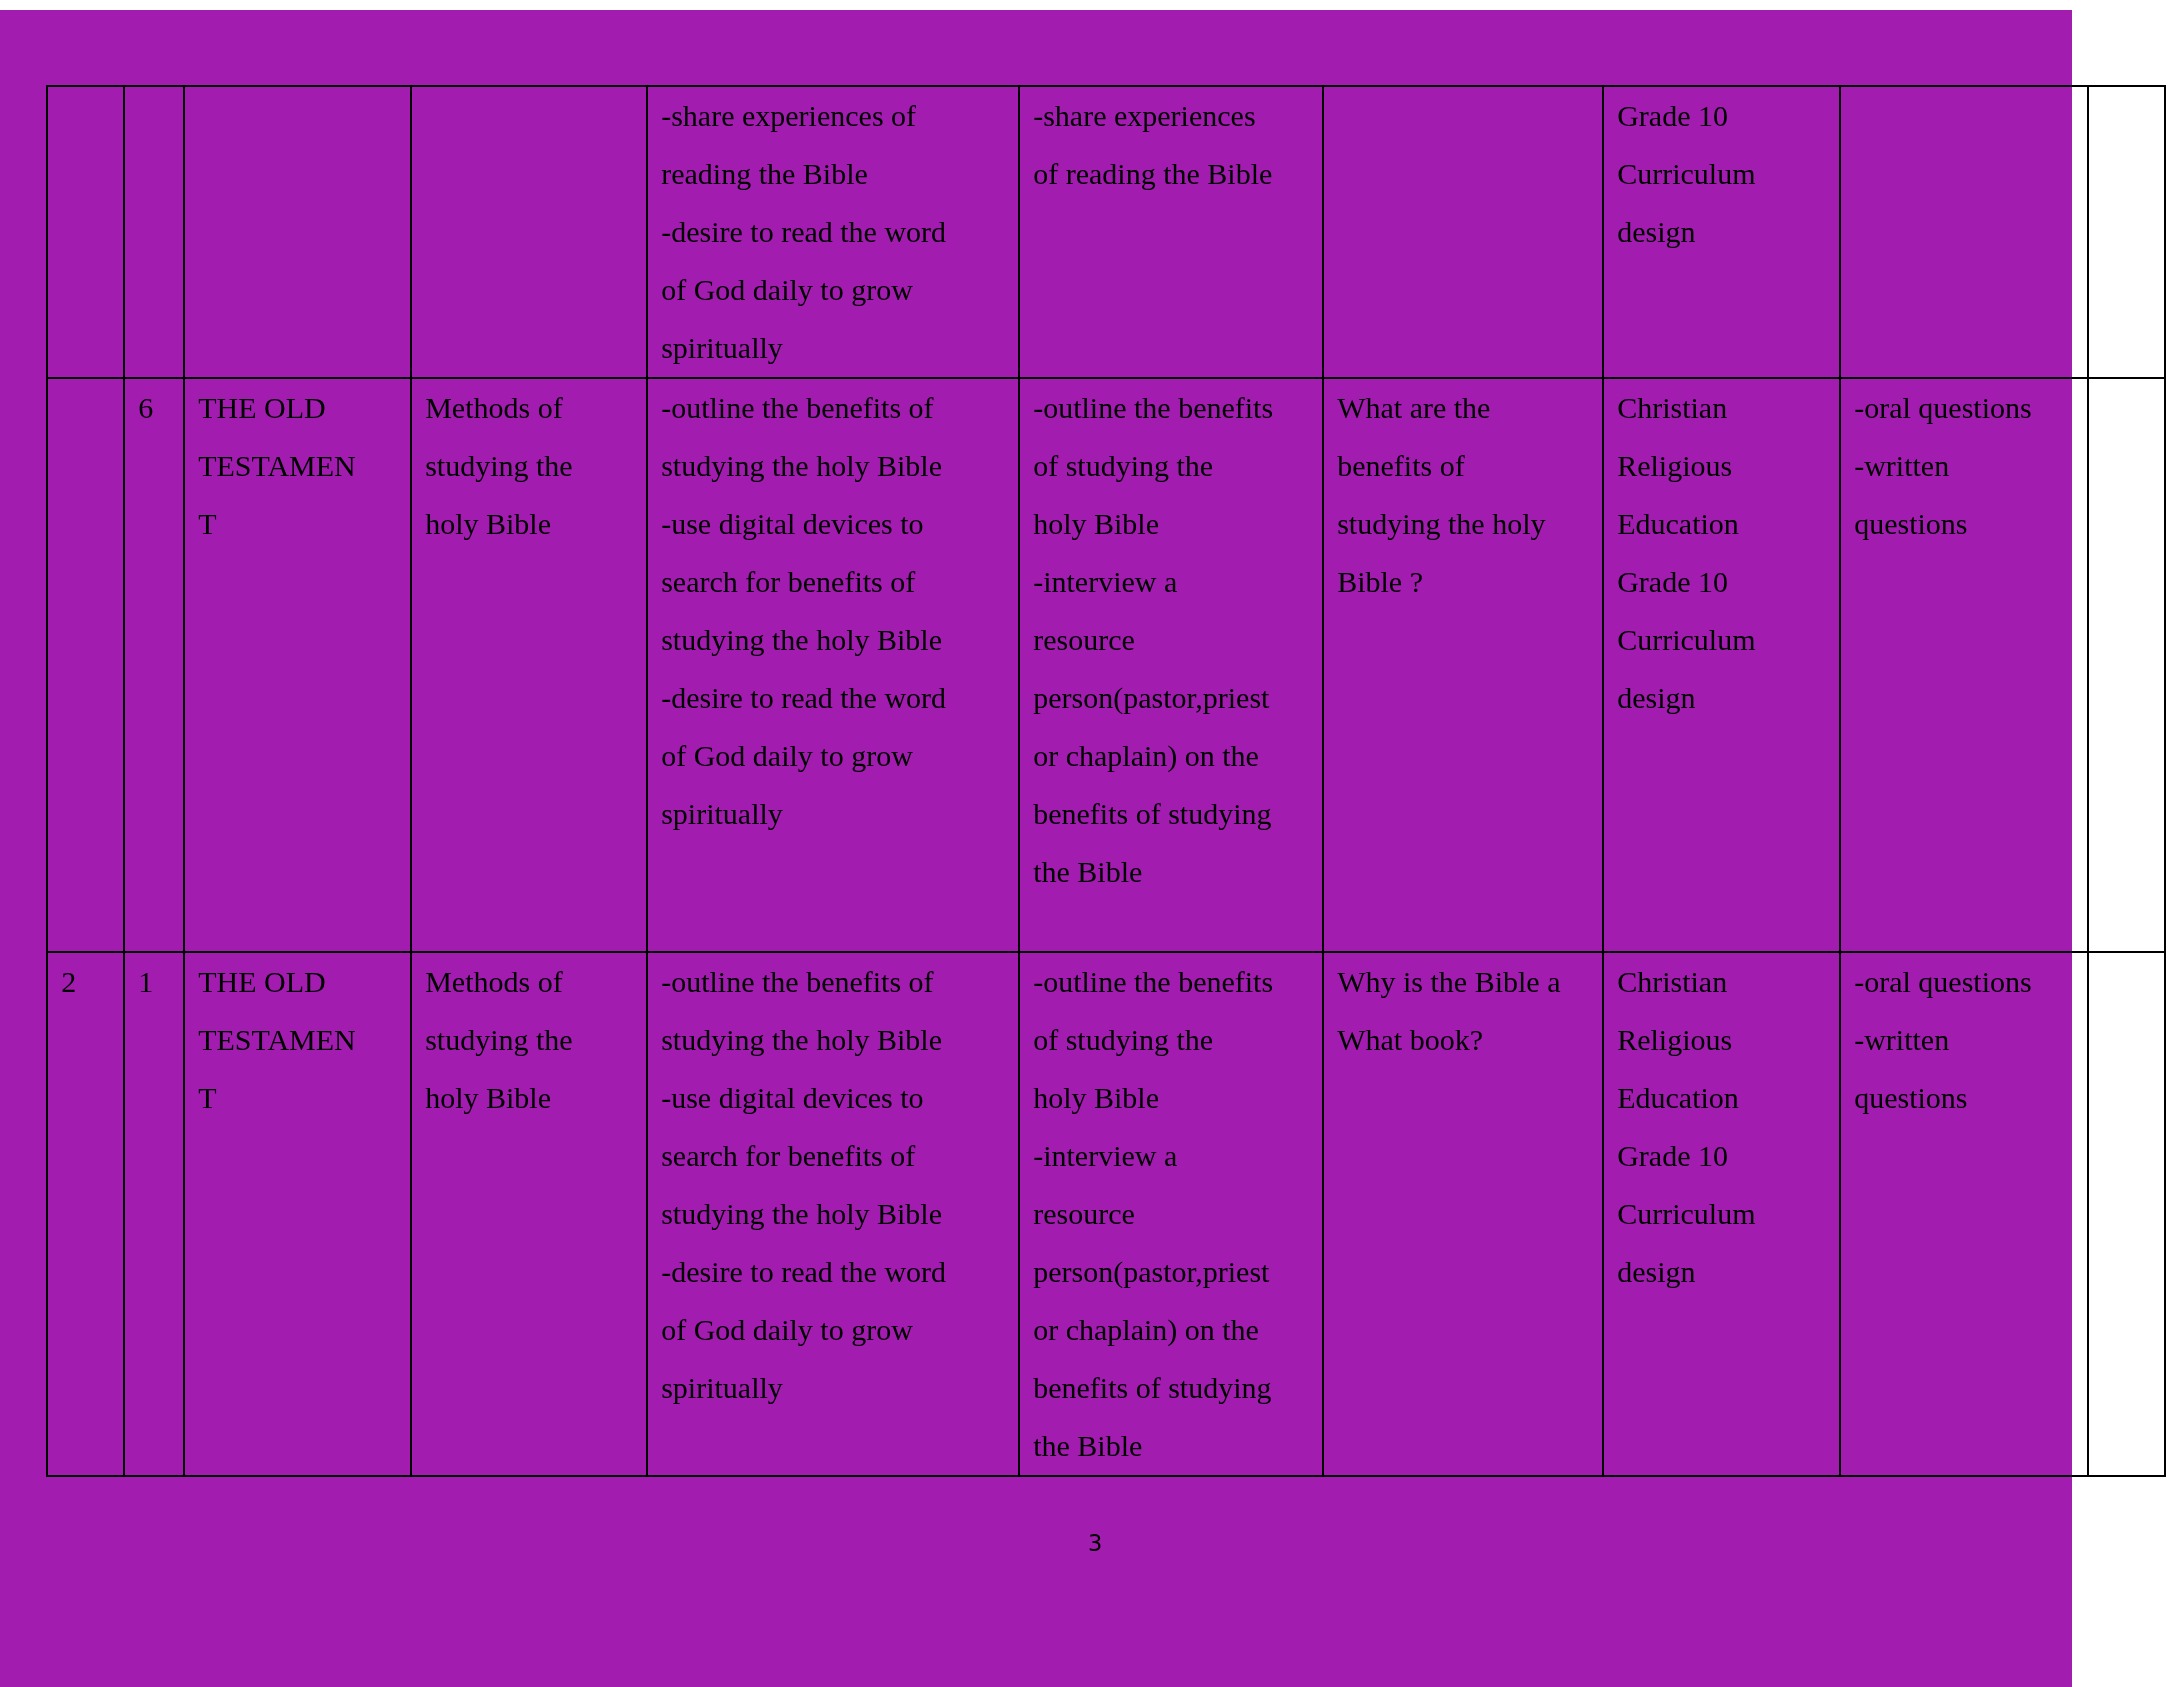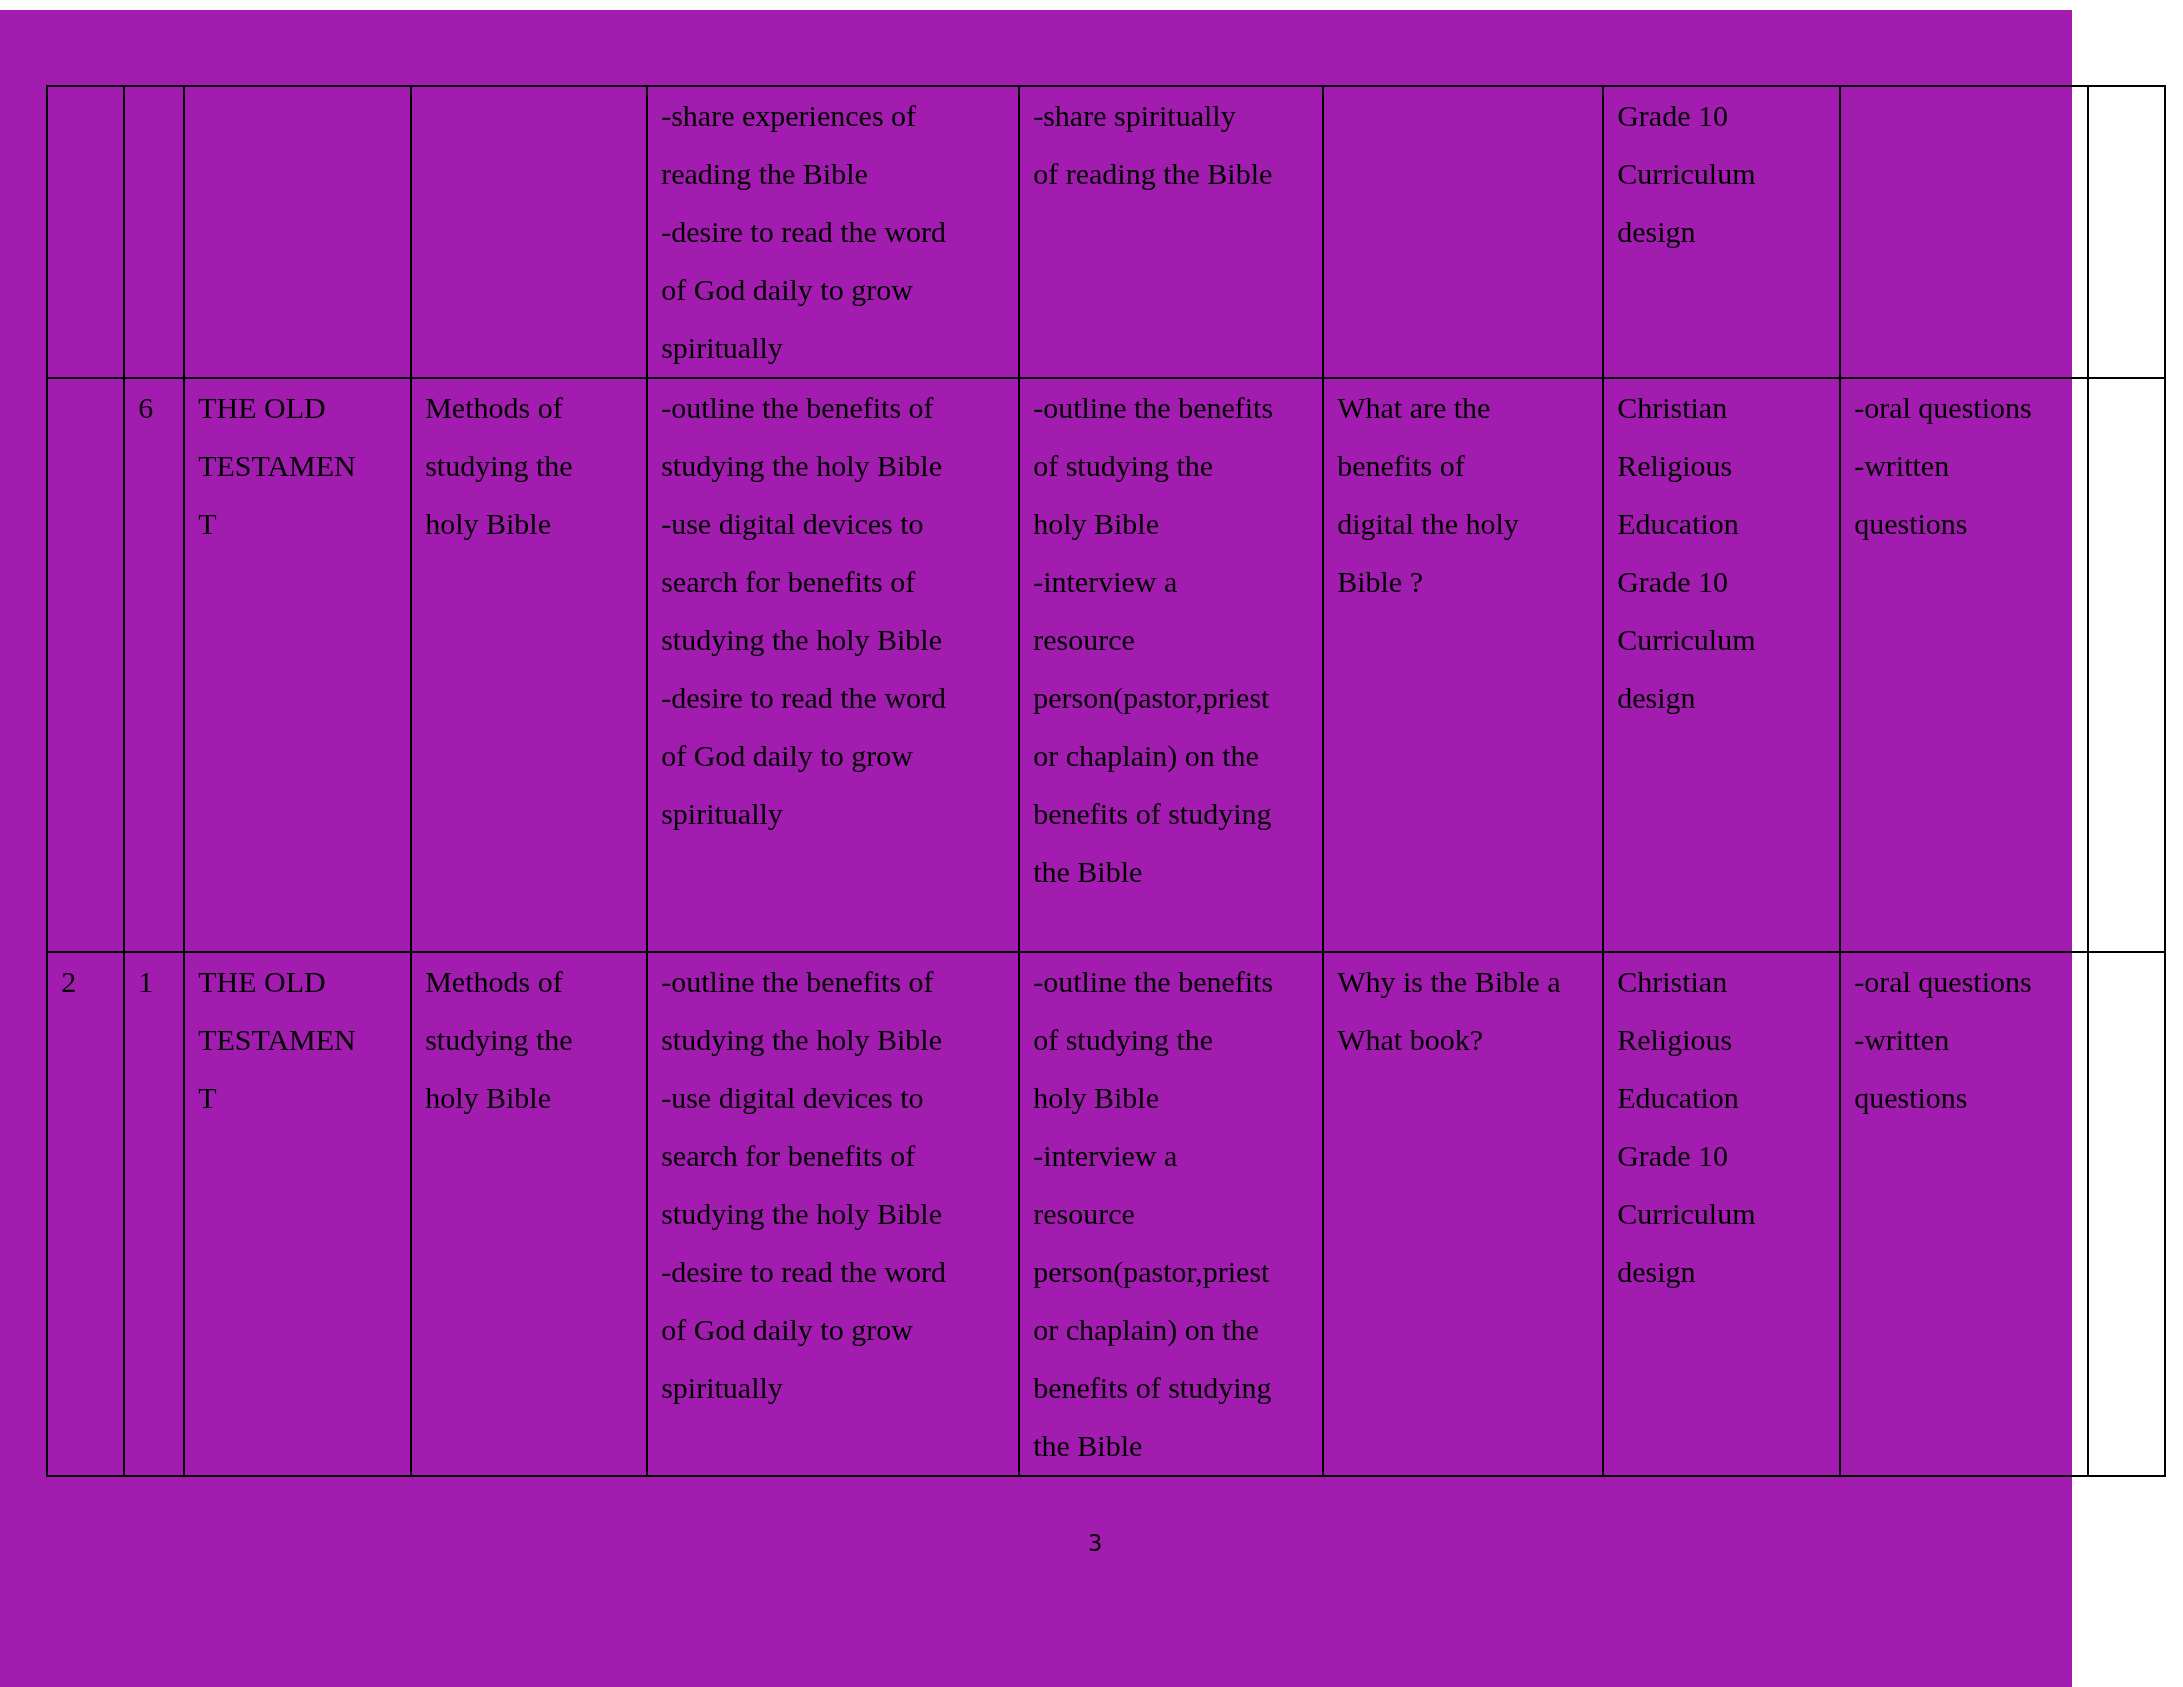--- a/index.html
+++ b/index.html
@@ -52,21 +52,21 @@
         <tr class="r1">
       <td class="num"></td>
       <td class="num"></td>
       <td></td>
       <td></td>
       <td>-share experiences of
 reading the Bible
 -desire to read the word
 of God daily to grow
 spiritually</td>
-      <td>-share spiritually
+      <td>-share experiences
 of reading the Bible</td>
       <td></td>
       <td>Grade 10
 Curriculum
 design</td>
       <td></td>
       <td></td>
     </tr>
     <tr class="r2">
       <td class="num"></td>
@@ -89,21 +89,21 @@
 of studying  the
 holy Bible
 -interview a
 resource
 person(pastor,priest
 or chaplain) on the
 benefits of studying
 the Bible</td>
       <td>What are the
 benefits of
-digital  the holy
+studying  the holy
 Bible ?</td>
       <td>Christian
 Religious
 Education
 Grade 10
 Curriculum
 design</td>
       <td> -oral questions
 -written
 questions</td>

